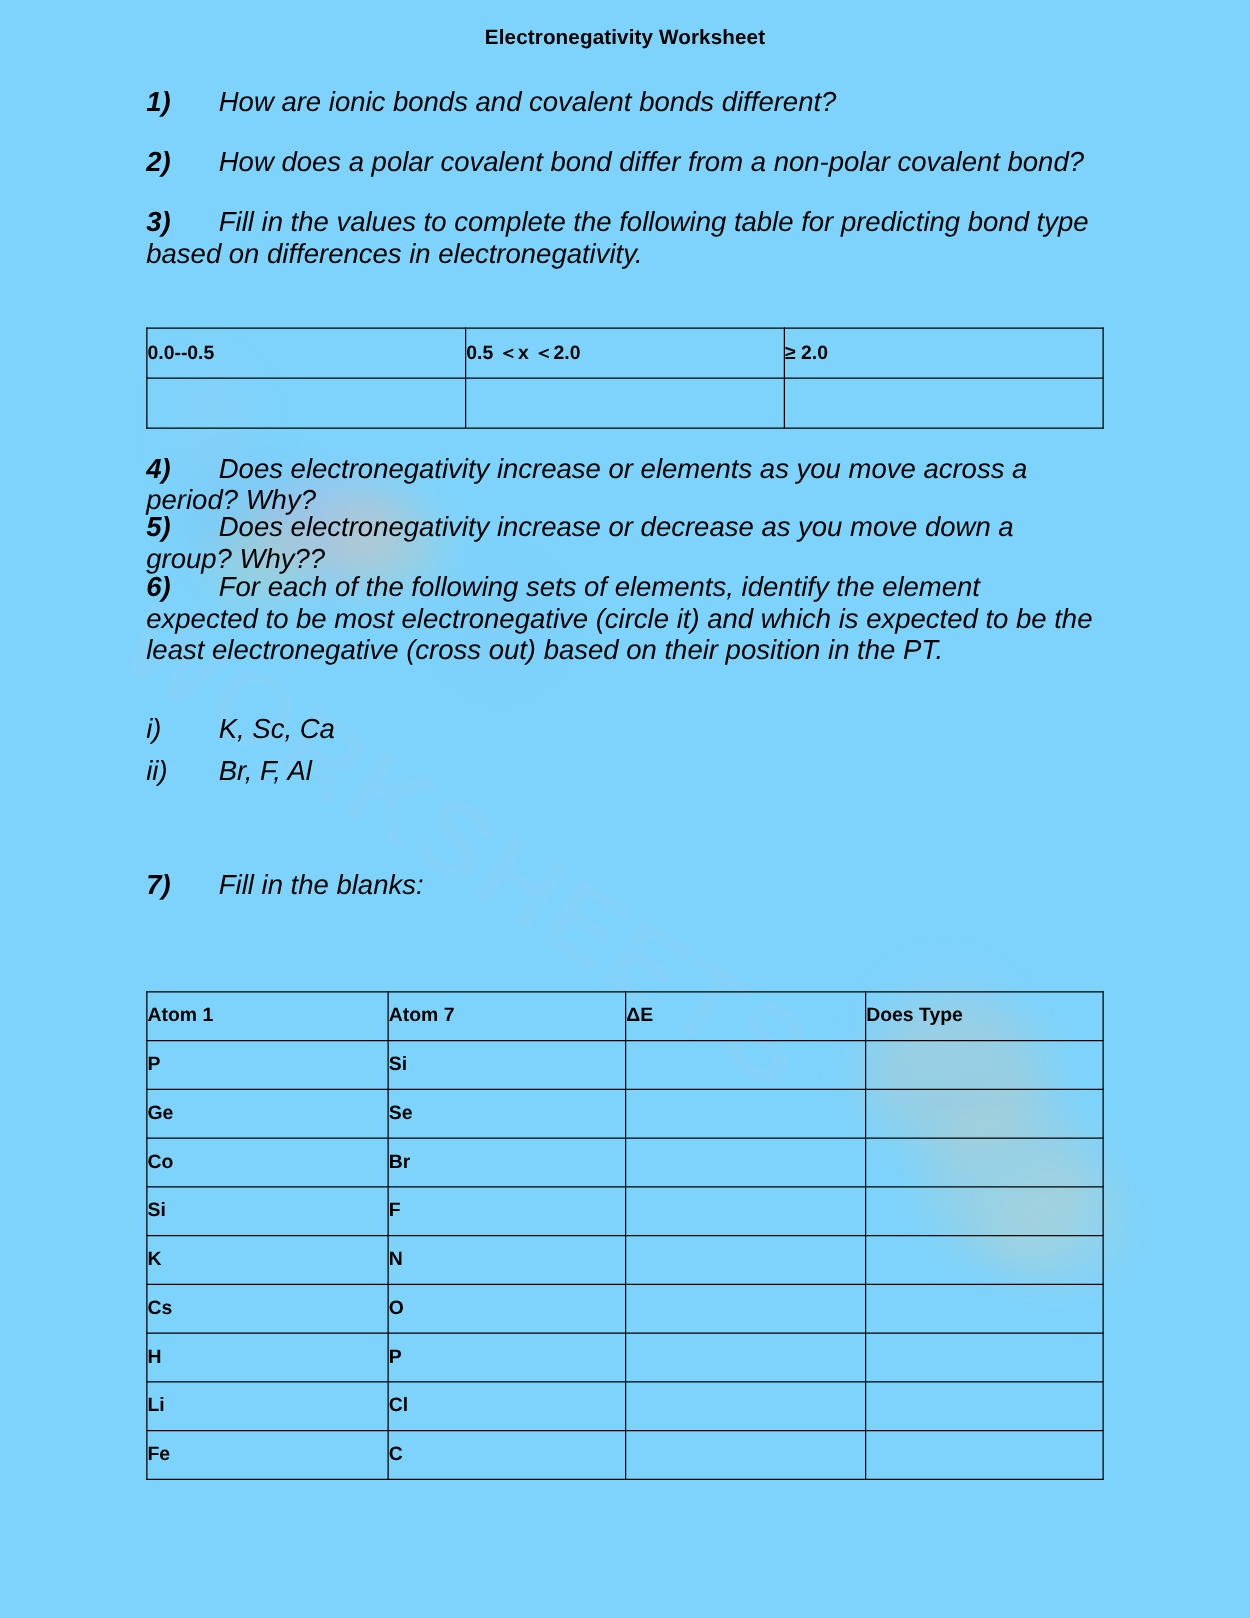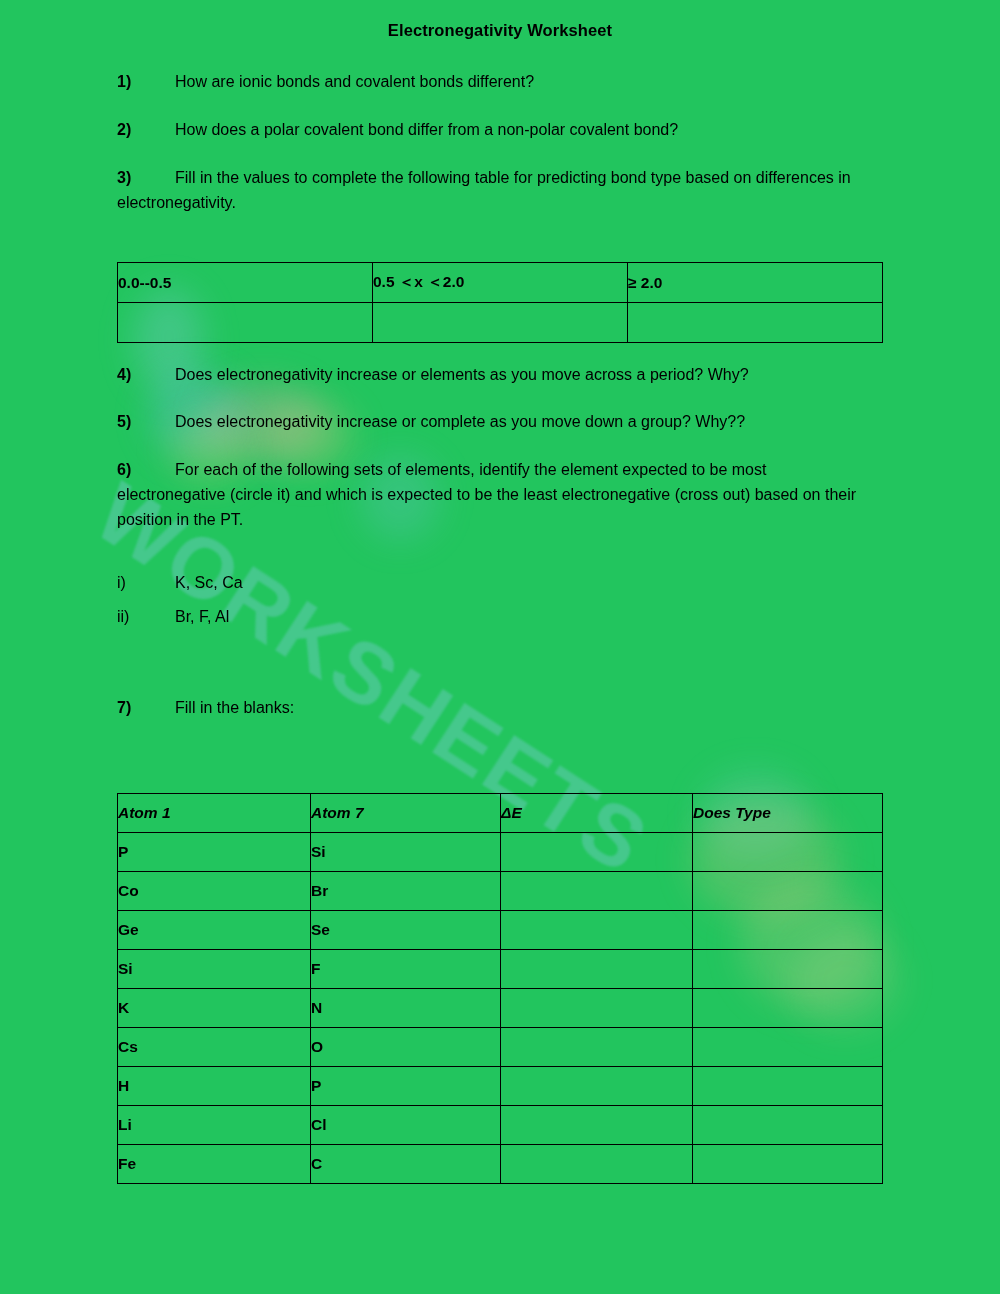--- a/index.html
+++ b/index.html
@@ -14,21 +14,21 @@
     font-family: "Liberation Sans", sans-serif;
     color: #000000;
     overflow: hidden;
   }
 
   .page {
     position: absolute;
     top: 0; left: 0;
     width: 1000px;
     height: 1294px;
-    background: #22c55e;
+    background: #7dd3fc;
     overflow: hidden;
   }
 
   
   .watermark-layer {
     position: absolute;
     top: 0; left: 0;
     width: 1000px;
     height: 1294px;
     pointer-events: none;
@@ -82,22 +82,23 @@
     text-align: center;
     font-size: 16.5px;
     font-weight: bold;
     letter-spacing: 0.1px;
   }
 
   .q {
     position: absolute;
     left: 117px;
     width: 760px;
-    font-size: 16px;
+    font-size: 22px;
     line-height: 25px;
+    font-style: italic;
   }
   .q .num {
     display: inline-block;
     width: 58px;
     font-weight: bold;
   }
   .q .num.light { font-weight: normal; }
   .q .body { display: inline; }
 
   
@@ -124,21 +125,21 @@
   #range-table th { height: 39px; }
   #range-table td.blank { height: 39px; }
   #range-table col.c { width: 255px; }
 
   
   #pairs-table {
     left: 117px;
     top: 793px;
     width: 765px;
   }
-  #pairs-table th { height: 38px; font-style: italic; }
+  #pairs-table th { height: 38px; }
   #pairs-table td { height: 38px; }
   #pairs-table col.c1 { width: 193px; }
   #pairs-table col.c2 { width: 190px; }
   #pairs-table col.c3 { width: 192px; }
   #pairs-table col.c4 { width: 190px; }
 </style>
 </head>
 <body>
 
 <div class="page">
@@ -193,21 +194,21 @@
           <td class="blank"></td>
         </tr>
       </tbody>
     </table>
 
     <div class="q" style="top:362px;">
       <span class="num">4)</span><span class="body">Does electronegativity increase or elements as you move across a period? Why?</span>
     </div>
 
     <div class="q" style="top:409px;">
-      <span class="num">5)</span><span class="body">Does electronegativity increase or complete as you move down a group? Why??</span>
+      <span class="num">5)</span><span class="body">Does electronegativity increase or decrease as you move down a group? Why??</span>
     </div>
 
     <div class="q" style="top:457px;">
       <span class="num">6)</span><span class="body">For each of the following sets of elements, identify the element expected to be most electronegative (circle it) and which is expected to be the least electronegative (cross out) based on their position in the PT.</span>
     </div>
 
     <div class="q" style="top:570px;">
       <span class="num light">i)</span><span class="body">K, Sc, Ca</span>
     </div>
 
@@ -236,32 +237,32 @@
         </tr>
       </thead>
       <tbody id="pairs-body">
           <tr>
             <td>P</td>
             <td>Si</td>
             <td></td>
             <td></td>
           </tr>
           <tr>
+            <td>Ge</td>
+            <td>Se</td>
+            <td></td>
+            <td></td>
+          </tr>
+          <tr>
             <td>Co</td>
             <td>Br</td>
             <td></td>
             <td></td>
           </tr>
           <tr>
-            <td>Ge</td>
-            <td>Se</td>
-            <td></td>
-            <td></td>
-          </tr>
-          <tr>
             <td>Si</td>
             <td>F</td>
             <td></td>
             <td></td>
           </tr>
           <tr>
             <td>K</td>
             <td>N</td>
             <td></td>
             <td></td>

